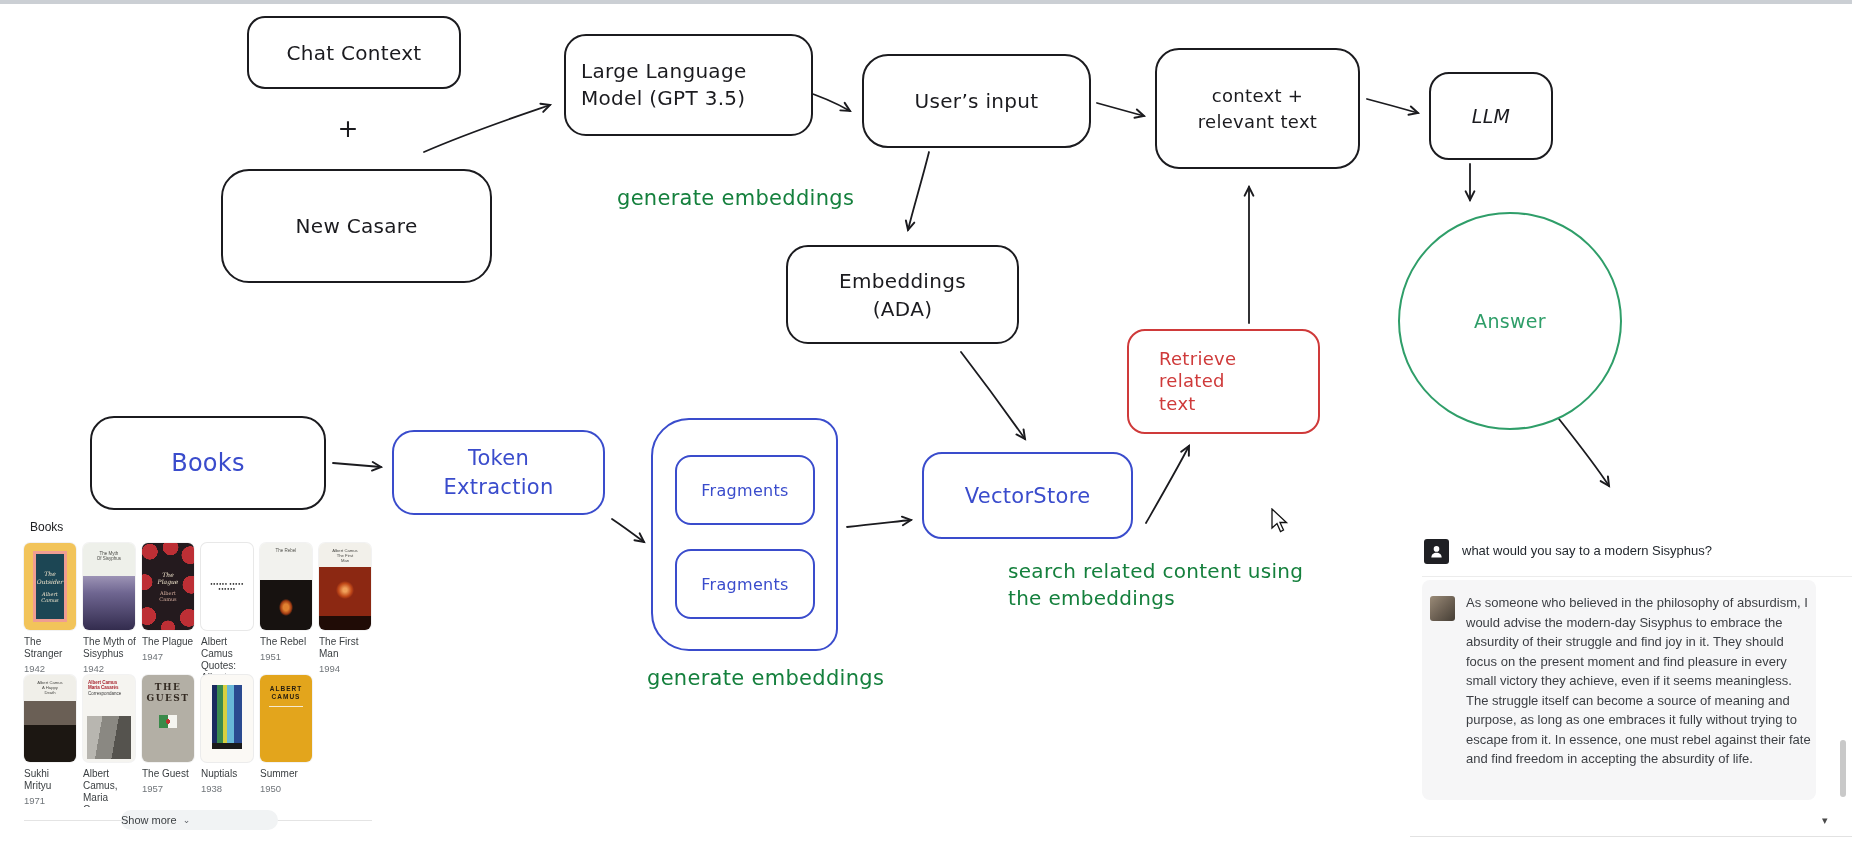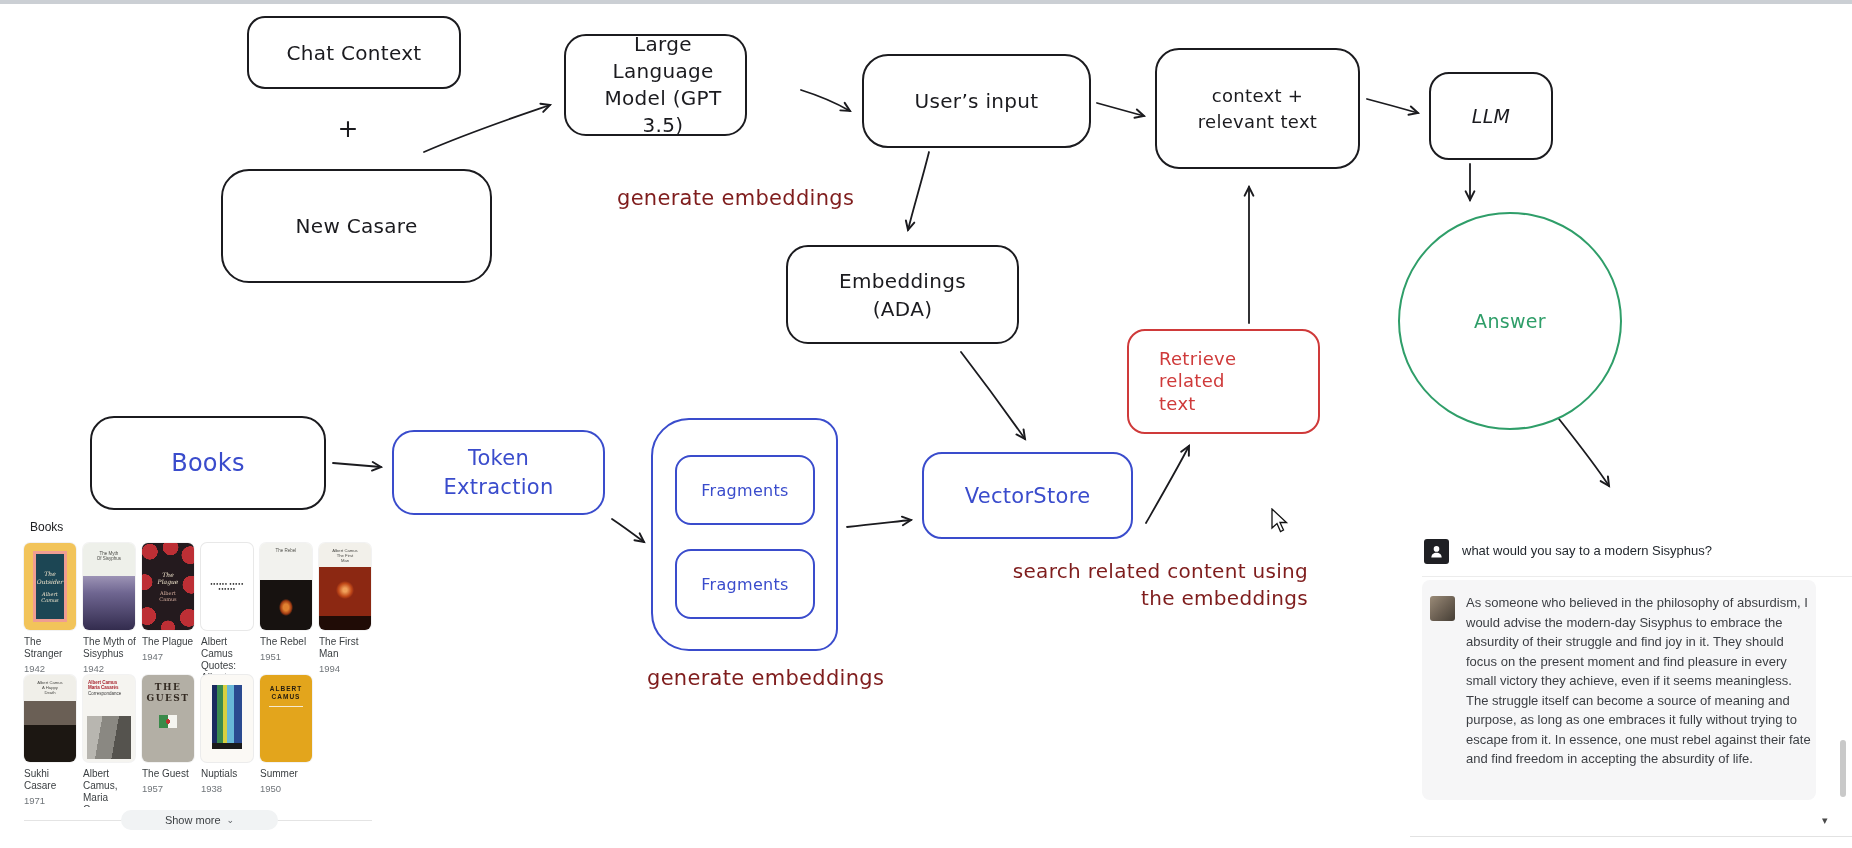--- a/index.html
+++ b/index.html
@@ -18,36 +18,36 @@
   .blue-border { border-color:#3a4ccc; }
   .blue-text  { color:#3a4ccc; }
   .red-border { border-color:#cf3a3a; }
   .red-text   { color:#cf3a3a; }
   .green-border { border-color:#2f9e69; }
   .green-text { color:#2f9e69; }
 
   .n-chat-context { left:247px; top:16px;  width:214px; height:73px;  border-radius:18px; font-size:20px; }
   .n-plus         { position:absolute; left:332px; top:114px; width:32px; font-size:25px; font-family:"DejaVu Sans",sans-serif; color:#1b1b1f; text-align:center; }
   .n-new-message  { left:221px; top:169px; width:271px; height:114px; border-radius:28px; font-size:20px; }
-  .n-llm-gpt      { left:564px; top:34px;  width:183px; height:102px; border-radius:22px; font-size:20px; align-items:flex-start; padding-left:15px; line-height:1.35; }
+  .n-llm-gpt      { left:564px; top:34px;  width:249px; height:102px; border-radius:22px; font-size:20px; align-items:flex-start; padding-left:15px; line-height:1.35; }
   .n-users-input  { left:862px; top:54px;  width:229px; height:94px;  border-radius:26px; font-size:20px; }
   .n-context-rel  { left:1155px; top:48px; width:205px; height:121px; border-radius:24px; font-size:18px; line-height:1.4; padding:0 14px; }
   .n-llm          { left:1429px; top:72px; width:124px; height:88px;  border-radius:20px; font-size:19px; font-style:italic; }
   .n-answer       { left:1398px; top:212px; width:224px; height:218px; border-radius:50%; border-width:2px; font-size:19px; background:transparent; }
   .n-embeddings   { left:786px; top:245px; width:233px; height:99px;  border-radius:22px; font-size:20px; line-height:1.4; }
   .n-retrieve     { left:1127px; top:329px; width:193px; height:105px; border-radius:18px; font-size:18px; align-items:flex-start; padding-left:30px; text-align:left; line-height:1.25; }
   .n-retrieve .wrapnarrow { width:86px; }
   .n-books        { left:90px;  top:416px; width:236px; height:94px;  border-radius:24px; font-size:24px; }
   .n-token        { left:392px; top:430px; width:213px; height:85px;  border-radius:22px; font-size:21px; line-height:1.35; }
   .n-frag-outer   { left:651px; top:418px; width:187px; height:233px; border-radius:38px 22px 22px 38px; background:transparent; }
   .n-frag-a       { left:675px; top:455px; width:140px; height:70px;  border-radius:16px; font-size:16px; }
   .n-frag-b       { left:675px; top:549px; width:140px; height:70px;  border-radius:16px; font-size:16px; }
   .n-vectorstore  { left:922px; top:452px; width:211px; height:87px;  border-radius:20px; font-size:21px; }
 
-  .anno { position:absolute; font-family:"DejaVu Sans", sans-serif; color:#7f1d1d; letter-spacing:.3px;text-align:right; }
+  .anno { position:absolute; font-family:"DejaVu Sans", sans-serif; color:#15803d; letter-spacing:.3px; }
   .a-gen-top    { left:617px; top:186px; font-size:21px; }
   .a-gen-bottom { left:647px; top:666px; font-size:21px; }
   .a-search     { left:1008px; top:558px; font-size:20px; width:300px; line-height:1.35; }
 
   svg.arrows { position:absolute; left:0; top:0; pointer-events:none; }
   svg.arrows path { fill:none; stroke:#1b1b1f; stroke-width:1.8; stroke-linecap:round; }
 
   .cursor { position:absolute; left:1270px; top:508px; }
 
   
@@ -132,21 +132,21 @@
       background:linear-gradient(90deg,#1a2a60 0 15%, #3a8a50 15% 35%, #d8d040 35% 50%, #68b8d8 50% 72%, #2a4a90 72%);
       box-shadow:0 6px 0 #1a1a1a; }
 
   .summer { background:#e3a51c; }
   .summer .cinner { padding-top:10px; }
   .summer .cl { color:#241c10; font-weight:bold; font-size:6.5px; letter-spacing:1px; }
   .summer .cl:last-child::after { content:""; display:block; width:34px; height:1px; background:#f5ead0; margin:5px auto 0; }
 
   .showmore-rule { position:absolute; left:24px; top:820px; width:348px; height:1px; background:#e4e4e4; }
   .showmore-pill { position:absolute; left:121px; top:810px; width:157px; height:20px; background:#f1f3f4; border-radius:10px;
-      display:flex; align-items:center; justify-content:center; font-size:11px; color:#3c4043; gap:6px; }
+      display:flex; align-items:center; justify-content:flex-start; font-size:11px; color:#3c4043; gap:6px; }
   .showmore-pill .chev { font-size:9px; color:#5f6368; }
 
   
   .chat-q-avatar { position:absolute; left:1424px; top:539px; width:25px; height:25px; background:#1f2024; border-radius:3px;
       display:flex; align-items:center; justify-content:center; }
   .chat-question { position:absolute; left:1462px; top:543px; width:360px; font-size:13px; color:#24292f; }
   .chat-divider-top { position:absolute; left:1422px; top:576px; width:430px; height:1px; background:#ececec; }
   .chat-card { position:absolute; left:1422px; top:580px; width:394px; height:220px; background:#f6f6f7; border-radius:8px; }
   .chat-a-avatar { position:absolute; left:8px; top:16px; width:25px; height:25px; border-radius:3px;
       background:linear-gradient(135deg,#9a8b78 0%,#6b5f52 55%,#453e35 100%); }
@@ -297,21 +297,21 @@
       </div>
       <div class="book-cell">
         <div class="cover happydeath">
           <div class="cinner">
             <div class="cl">Albert Camus</div>
             <div class="cl">A Happy</div>
             <div class="cl">Death</div>
           </div>
         </div>
         <div class="bcap">
-          <div class="btitle">Sukhi Casare</div>
+          <div class="btitle">Sukhi Mrityu</div>
           <div class="byear">1971</div>
         </div>
       </div>
       <div class="book-cell">
         <div class="cover correspondance">
           <div class="cinner">
             <div class="cl">Albert Camus</div>
             <div class="cl">Maria Casarès</div>
             <div class="cl">Correspondance</div>
           </div>

